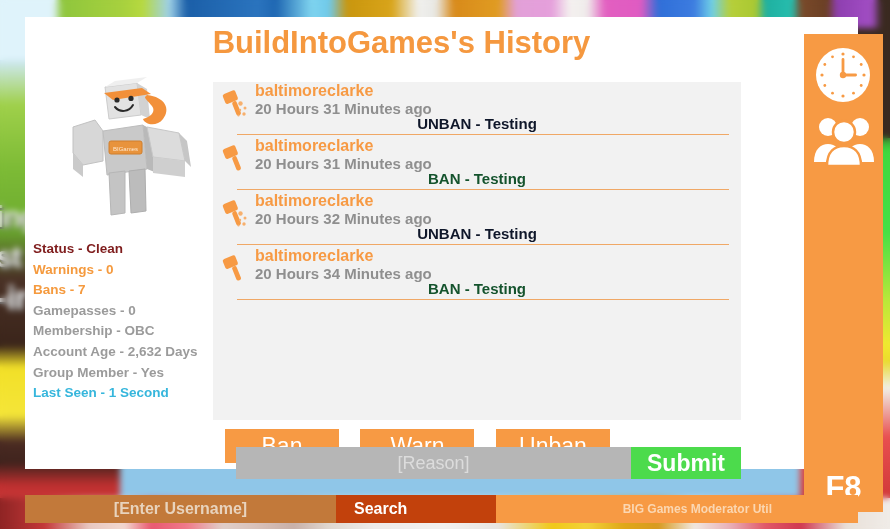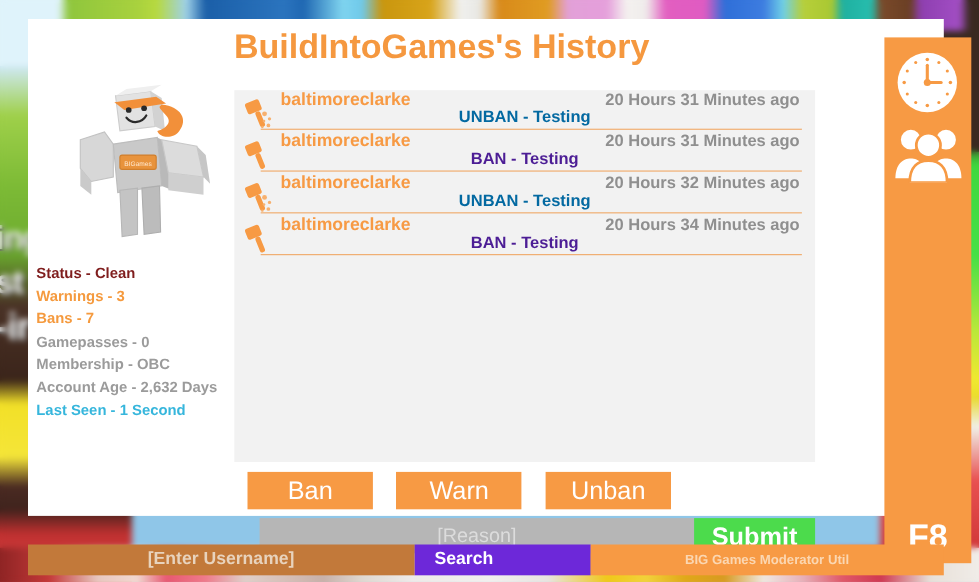--- a/index.html
+++ b/index.html
@@ -94,41 +94,41 @@
   .st-gray   { color:#9b9b9b; }
   .st-blue   { color:#36b6dc; }
 
   
   #history {
     position:absolute; left:188px; top:65px;
     width:528px; height:338px;
     background:#f2f2f2;
   }
   .hist-entry { position:relative; padding:0 14px 0 42px; }
-  .hist-top { display:flex; justify-content:space-between; align-items:baseline; }
+  .hist-top { display:flex; justify-content:space-between; align-items:baseline;flex-direction:column; }
   .hist-user { color:#f79a44; font-size:16px; font-weight:bold; }
   .hist-time { color:#8f8f8f; font-size:15px; font-weight:bold; }
   .hist-action { text-align:center; font-size:15px; font-weight:bold;
     margin-top:-2px; padding-right:28px; }
-  .act-ban   { color:#4c1d95; }
-  .act-unban { color:#0369a1; }
+  .act-ban   { color:#14532d; }
+  .act-unban { color:#0f172a; }
   .hist-sep { height:1px; background:#f0a866; margin:2px 12px 2px 24px; }
   .hist-icon { position:absolute; left:8px; top:6px; width:30px; height:34px; }
 
   
   #actions { position:absolute; left:200px; top:412px; }
   .act-btn {
     display:inline-block; width:114px; height:34px; line-height:34px;
     background:#f79a44; color:#ffffff; text-align:center;
     font-size:23px; border:none; margin-right:17px;
     font-family:"Liberation Sans", sans-serif;
   }
 
   
-  #reason-row { position:absolute; left:188px; top:454px; width:528px; height:32px; display:flex;padding-left:23px; }
+  #reason-row { position:absolute; left:188px; top:430px; width:528px; height:32px; display:flex;padding-left:23px; }
   #reason-input {
     flex:1; background:#b6b6b6; border:none; outline:none;
     color:#dcdcdc; font-size:18px; text-align:center;
     font-family:"Liberation Sans", sans-serif;
   }
   #reason-input::placeholder { color:#dcdcdc; opacity:1; }
   #submit-btn {
     width:110px; background:#4cdb4c; color:#ffffff; border:none;
     font-size:23px; font-weight:bold; font-family:"Liberation Sans", sans-serif;
   }
@@ -140,27 +140,27 @@
   }
   #clock-icon { position:absolute; left:8px; top:10px; width:62px; height:62px; }
   #group-icon { position:absolute; left:9px; top:80px; width:62px; height:52px; }
   #f8-label { position:absolute; left:0; bottom:6px; width:79px;
     text-align:center; color:#ffffff; font-size:31px; font-weight:bold; }
 
   
   #bottombar { position:absolute; left:25px; top:495px; width:833px; height:28px;
     display:flex; align-items:stretch; }
   #username-field {
-    width:352px; background:#c2793a; border:none; outline:none;
+    width:311px; background:#c2793a; border:none; outline:none;
     color:#e8d3bd; font-size:16px; font-weight:bold; text-align:center;
     font-family:"Liberation Sans", sans-serif;
   }
   #username-field::placeholder { color:#e8d3bd; opacity:1; }
   #search-btn {
-    width:160px; background:#6d28d9; border:none; color:#ffffff;
+    width:160px; background:#c2410c; border:none; color:#ffffff;
     font-size:16px; font-weight:bold; text-align:left; padding-left:18px;
     font-family:"Liberation Sans", sans-serif;
   }
   #brand { flex:1; background:#f79a44; color:#fbd7b2; font-size:12px;
     font-weight:bold; text-align:right; padding-right:86px; line-height:28px; }
 </style>
 </head>
 <body>
 
 <div id="bg">
@@ -212,25 +212,26 @@
       <path d="M100,30 C118,32 124,44 116,54 C110,62 98,60 96,54 C104,52 110,46 104,40 C101,36 98,34 98,32 Z" fill="#f2903a"></path>
 
       <circle cx="70" cy="35" r="2.6" fill="#2a2a2a"></circle>
       <circle cx="84" cy="33.4" r="2.6" fill="#2a2a2a"></circle>
       <path d="M68,42 C73,48 82,47 86,40" stroke="#2a2a2a" stroke-width="2" fill="none" stroke-linecap="round"></path>
     </svg>
   </div>
 
   <div id="stats">
       <div class="stat-row st-green">Status - Clean</div>
-      <div class="stat-row st-orange">Warnings - 3</div>
+      <div class="stat-row st-orange">Warnings - 0</div>
       <div class="stat-row st-orange">Bans - 7</div>
       <div class="stat-row st-gray">Gamepasses - 0</div>
       <div class="stat-row st-gray">Membership - OBC</div>
       <div class="stat-row st-gray">Account Age - 2,632 Days</div>
+      <div class="stat-row st-gray">Group Member - Yes</div>
       <div class="stat-row st-blue">Last Seen - 1 Second</div>
     </div>
 
   <div id="history">
       <div class="hist-entry">
     <div class="hist-icon">
       
   <svg viewBox="0 0 30 34" style="width:30px;height:34px">
     <g fill="#f79a44">
       <rect x="2.5" y="4" width="13.5" height="10.5" rx="2.2" transform="rotate(-22 9 9)"></rect>

